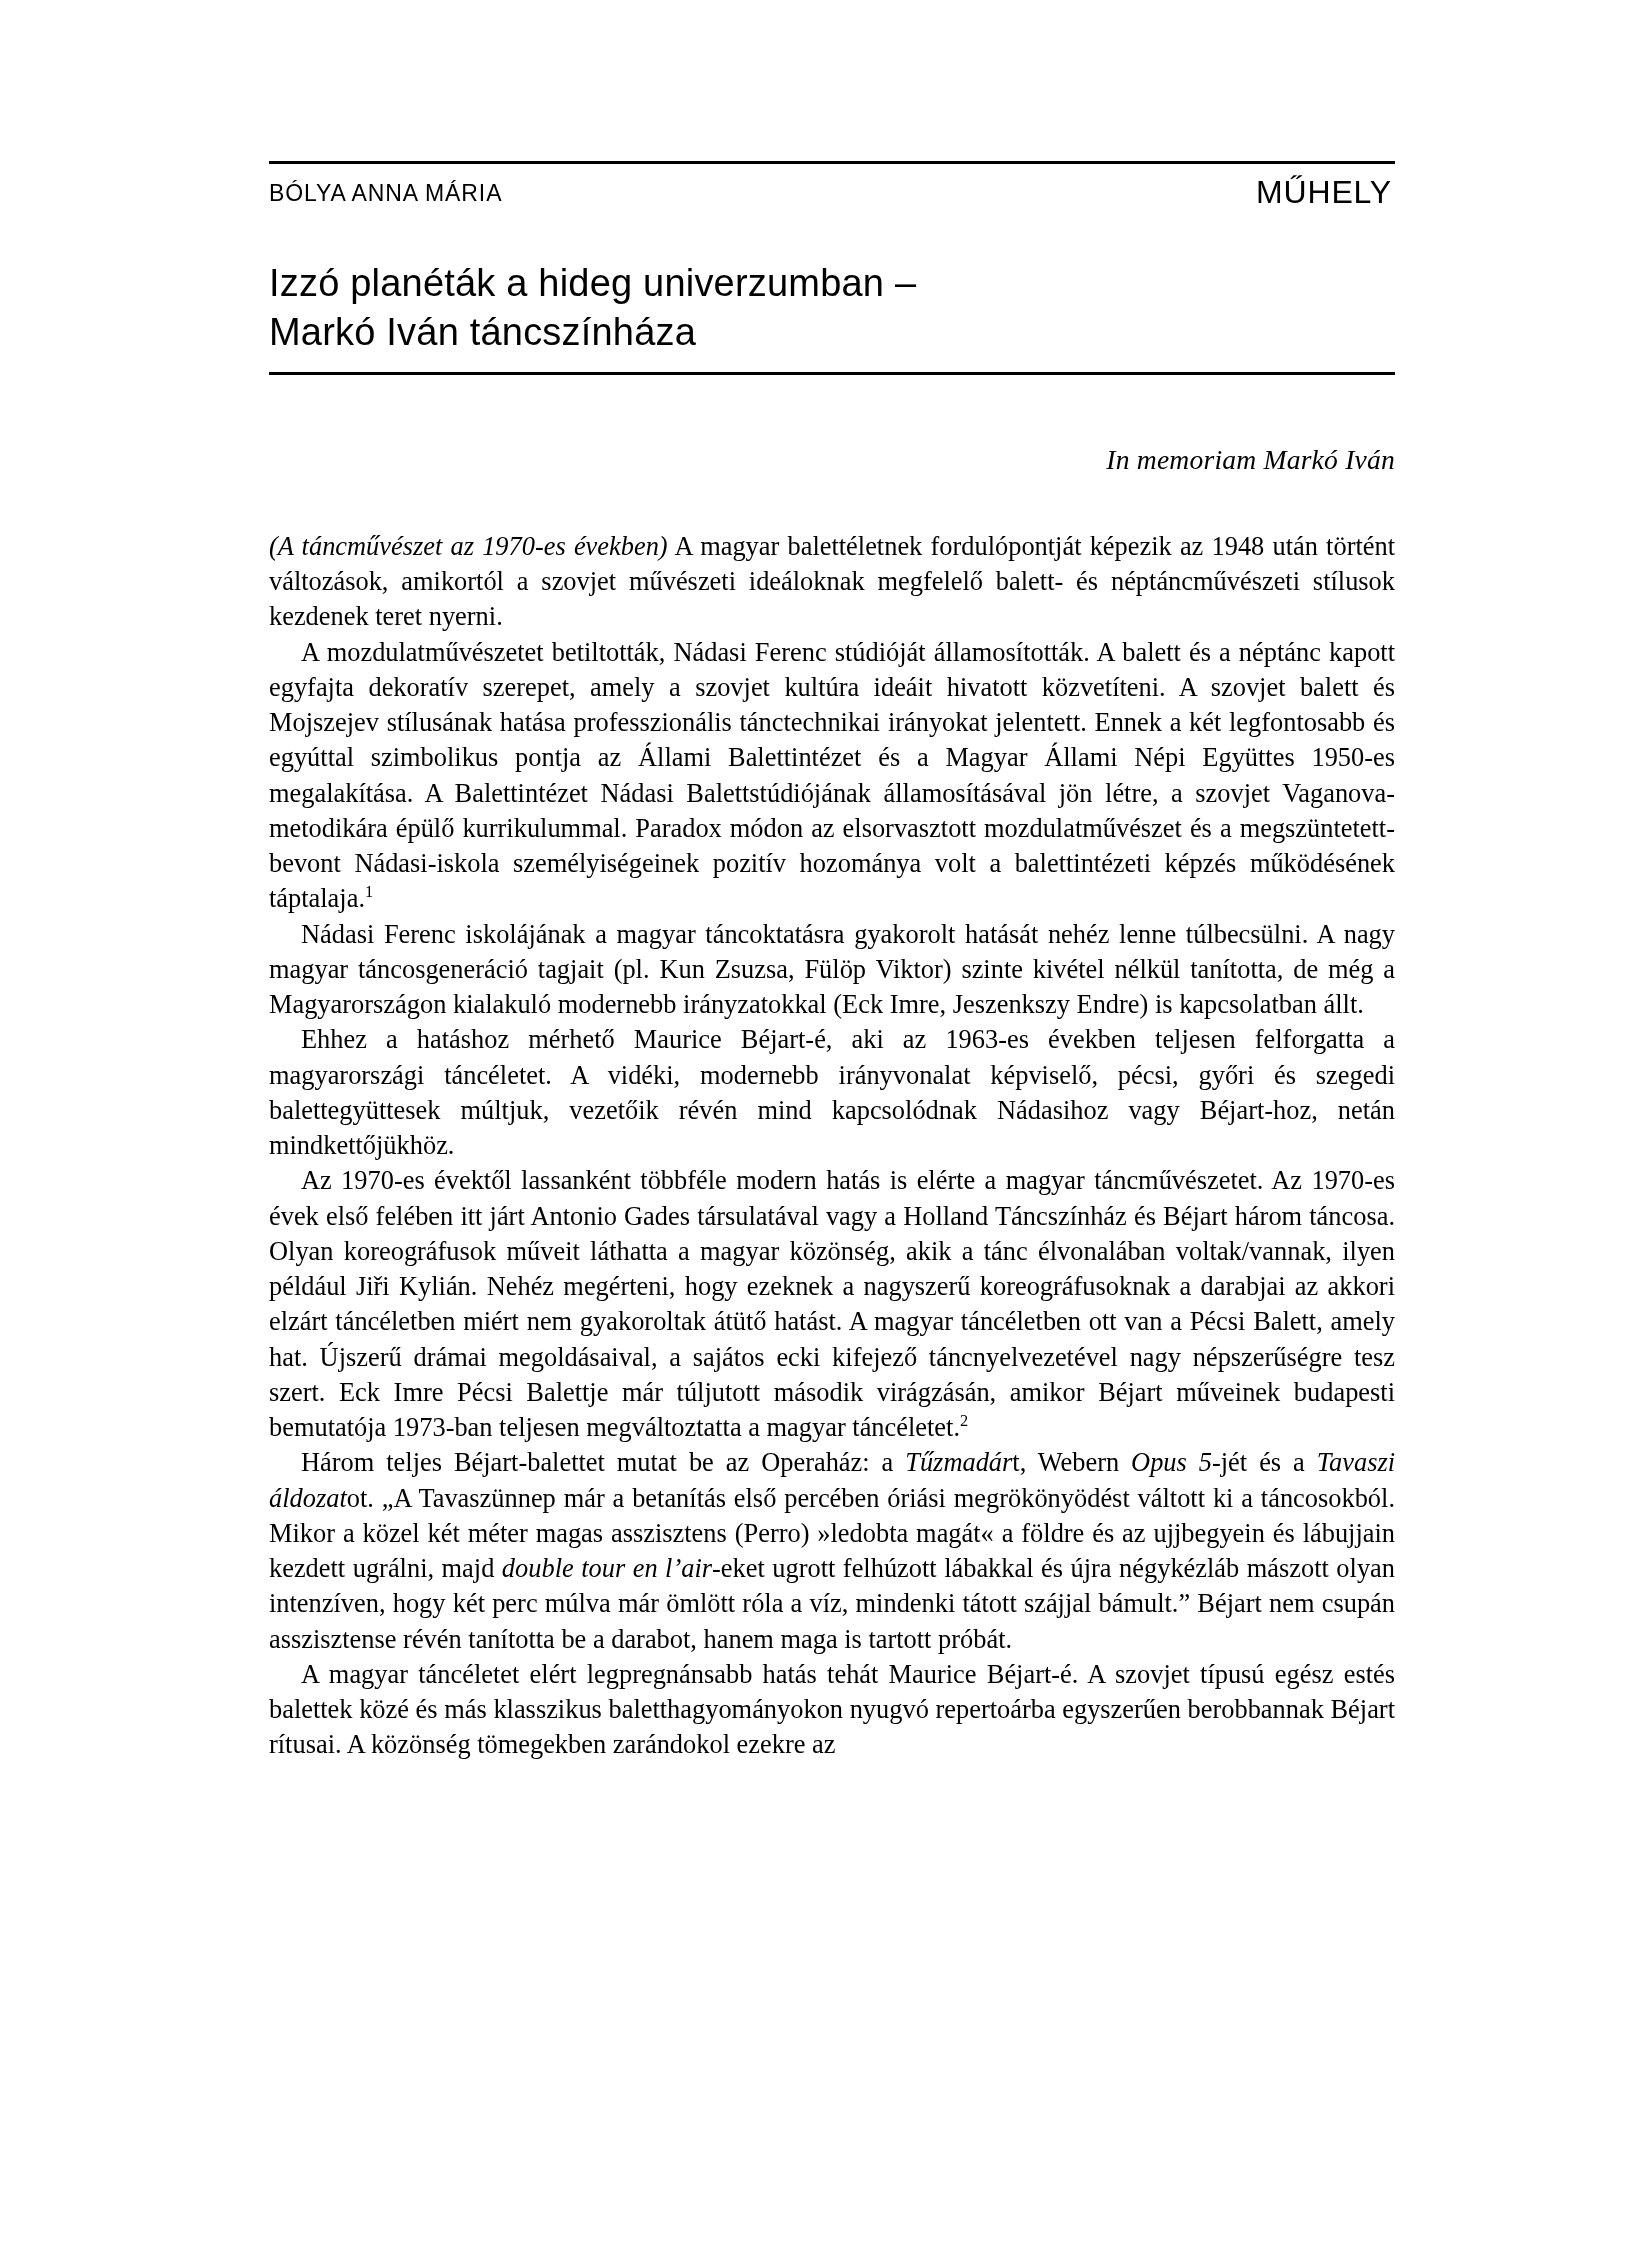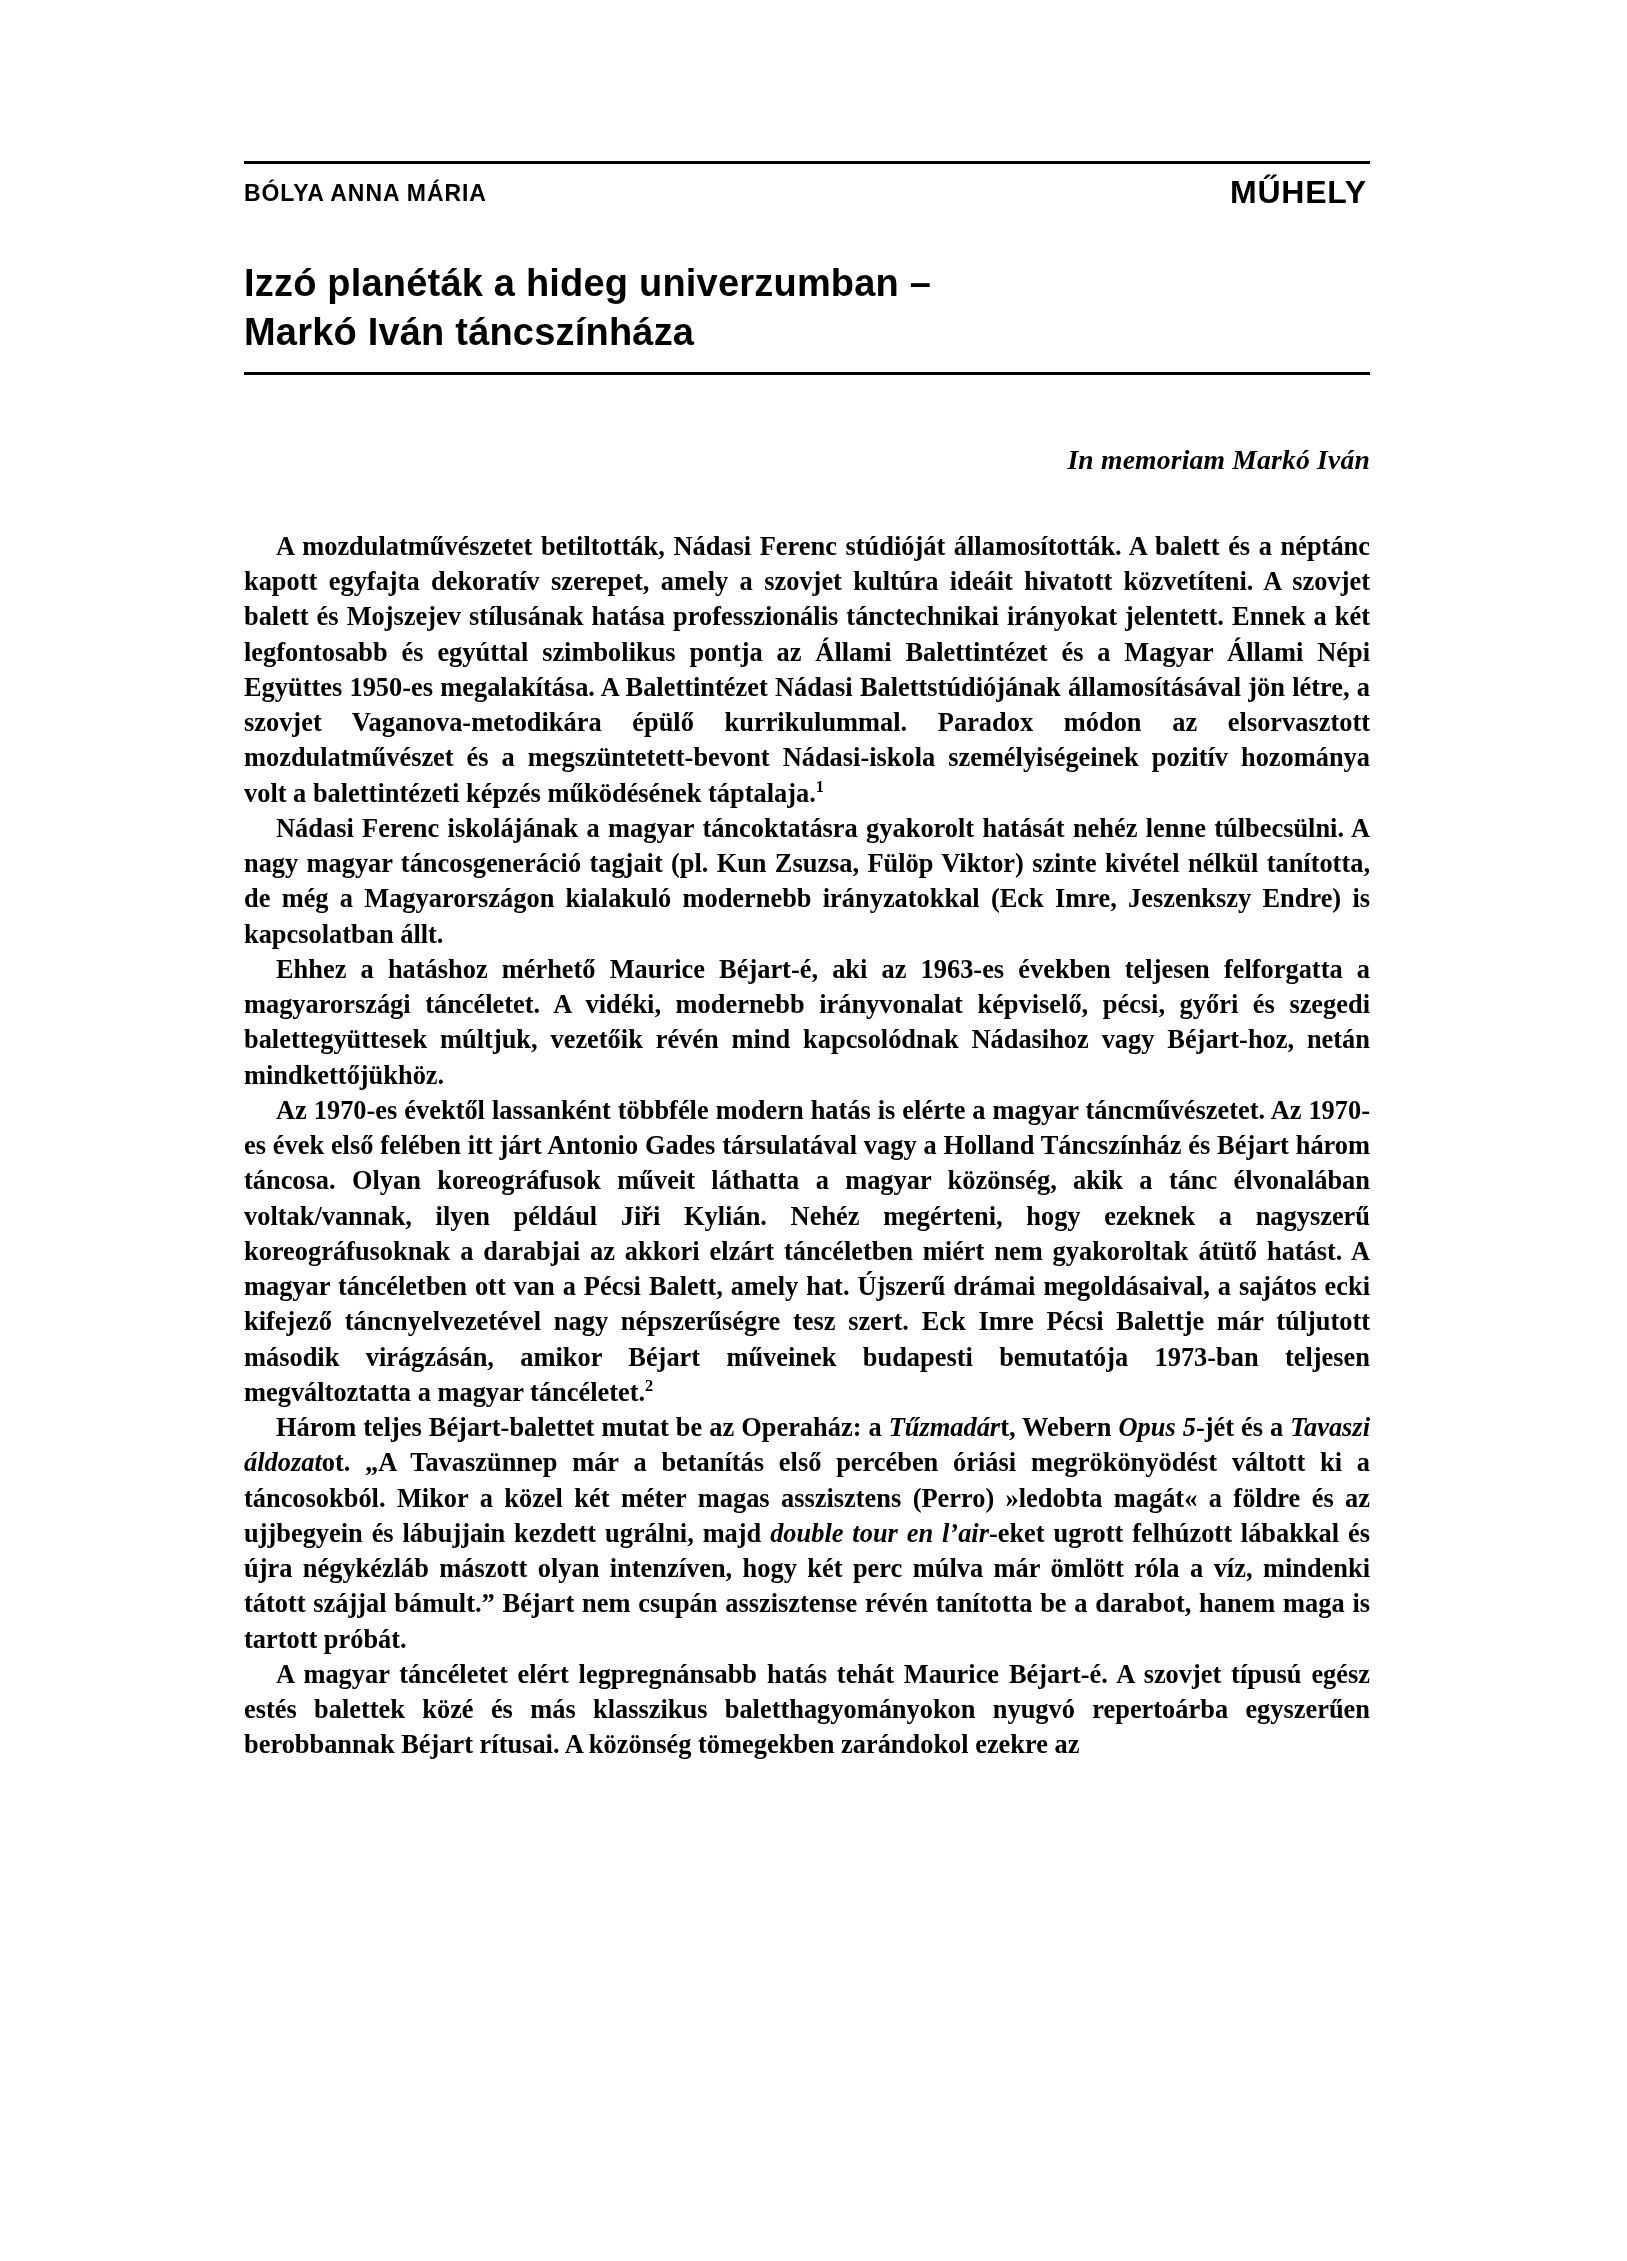--- a/index.html
+++ b/index.html
@@ -17,24 +17,23 @@
   }
   .page {
     position: absolute;
     left: 0; top: 0;
     width: 1628px;
     height: 2261px;
     background: #ffffff;
   }
   .content {
     position: absolute;
-    left: 244px;
+    left: 269px;
     top: 161px;
     width: 1126px;
-    font-weight: bold;
   }
 
   
   .rule-top {
     border-top: 3.1px solid #000;
     width: 100%;
     margin: 0;
   }
   .header-row {
     display: flex;
@@ -118,20 +117,21 @@
     <div class="title-block">
       <span class="title-line">Izzó planéták a hideg univerzumban –</span>
       <span class="title-line">Markó Iván táncszínháza</span>
     </div>
 
     <div class="rule-bottom"></div>
 
     <div class="dedication">In memoriam Markó Iván</div>
 
     <div class="body-text" id="body-text">
+        <p class="noindent"><span class="ital">(A táncművészet az 1970-es években)</span><span> A magyar balettéletnek fordulópontját képezik az 1948 után történt változások, amikortól a szovjet művészeti ideáloknak megfelelő balett- és néptáncművészeti stílusok kezdenek teret nyerni.</span></p>
         <p><span>A mozdulatművészetet betiltották, Nádasi Ferenc stúdióját államosították. A balett és a néptánc kapott egyfajta dekoratív szerepet, amely a szovjet kultúra ideáit hivatott közvetíteni. A szovjet balett és Mojszejev stílusának hatása professzionális tánctechnikai irányokat jelentett. Ennek a két legfontosabb és egyúttal szimbolikus pontja az Állami Balettintézet és a Magyar Állami Népi Együttes 1950-es megalakítása. A Balettintézet Nádasi Balettstúdiójának államosításával jön létre, a szovjet Vaganova-metodikára épülő kurrikulummal. Paradox módon az elsorvasztott mozdulatművészet és a megszüntetett-bevont Nádasi-iskola személyiségeinek pozitív hozománya volt a balettintézeti képzés működésének táptalaja.</span><sup>1</sup></p>
         <p><span>Nádasi Ferenc iskolájának a magyar táncoktatásra gyakorolt hatását nehéz lenne túlbecsülni. A nagy magyar táncosgeneráció tagjait (pl. Kun Zsuzsa, Fülöp Viktor) szinte kivétel nélkül tanította, de még a Magyarországon kialakuló modernebb irányzatokkal (Eck Imre, Jeszenkszy Endre) is kapcsolatban állt.</span></p>
         <p><span>Ehhez a hatáshoz mérhető Maurice Béjart-é, aki az 1963-es években teljesen felforgatta a magyarországi táncéletet. A vidéki, modernebb irányvonalat képviselő, pécsi, győri és szegedi balettegyüttesek múltjuk, vezetőik révén mind kapcsolódnak Nádasihoz vagy Béjart-hoz, netán mindkettőjükhöz.</span></p>
         <p><span>Az 1970-es évektől lassanként többféle modern hatás is elérte a magyar táncművészetet. Az 1970-es évek első felében itt járt Antonio Gades társulatával vagy a Holland Táncszínház és Béjart három táncosa. Olyan koreográfusok műveit láthatta a magyar közönség, akik a tánc élvonalában voltak/vannak, ilyen például Jiři Kylián. Nehéz megérteni, hogy ezeknek a nagyszerű koreográfusoknak a darabjai az akkori elzárt táncéletben miért nem gyakoroltak átütő hatást. A magyar táncéletben ott van a Pécsi Balett, amely hat. Újszerű drámai megoldásaival, a sajátos ecki kifejező táncnyelvezetével nagy népszerűségre tesz szert. Eck Imre Pécsi Balettje már túljutott második virágzásán, amikor Béjart műveinek budapesti bemutatója 1973-ban teljesen megváltoztatta a magyar táncéletet.</span><sup>2</sup></p>
         <p><span>Három teljes Béjart-balettet mutat be az Operaház: a </span><span class="ital">Tűzmadár</span><span>t, Webern </span><span class="ital">Opus 5</span><span>-jét és a </span><span class="ital">Tavaszi áldozat</span><span>ot. „A Tavaszünnep már a betanítás első percében óriási megrökönyödést váltott ki a táncosokból. Mikor a közel két méter magas asszisztens (Perro) »ledobta magát« a földre és az ujjbegyein és lábujjain kezdett ugrálni, majd </span><span class="ital">double tour en l’air</span><span>-eket ugrott felhúzott lábakkal és újra négykézláb mászott olyan intenzíven, hogy két perc múlva már ömlött róla a víz, mindenki tátott szájjal bámult.” Béjart nem csupán asszisztense révén tanította be a darabot, hanem maga is tartott próbát.</span></p>
         <p><span>A magyar táncéletet elért legpregnánsabb hatás tehát Maurice Béjart-é. A szovjet típusú egész estés balettek közé és más klasszikus baletthagyományokon nyugvó repertoárba egyszerűen berobbannak Béjart rítusai. A közönség tömegekben zarándokol ezekre az</span></p>
       </div>
 
   </div>
 </div>

